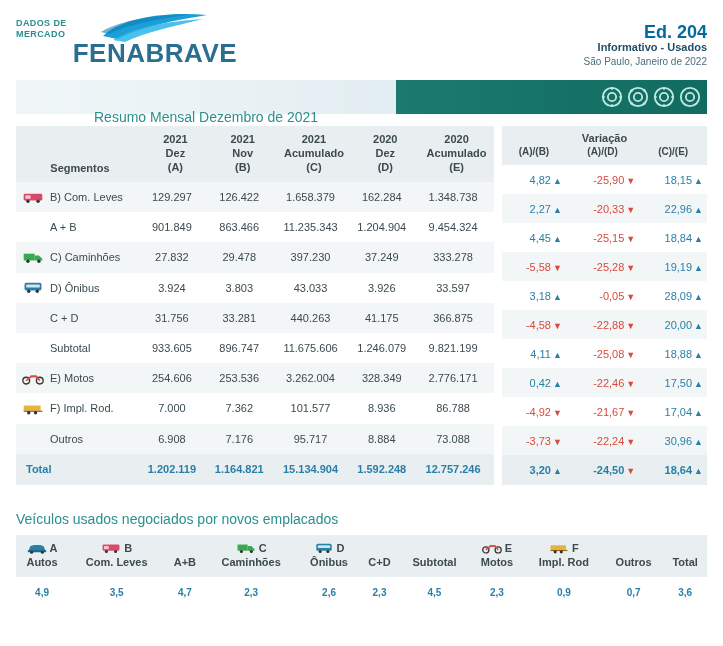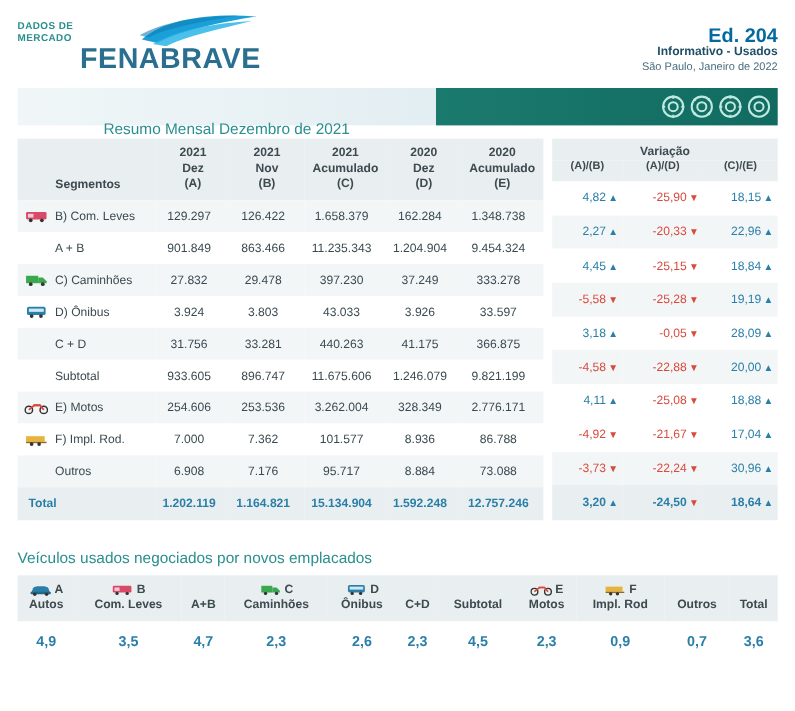--- a/index.html
+++ b/index.html
@@ -17,21 +17,21 @@
   .header {
     display: flex; align-items: flex-start; justify-content: space-between;
     padding: 12px 16px 4px 16px;
     height: 78px;
   }
   .logo-wrap { display:flex; align-items:flex-start; }
   .logo-left {
     font-size: 9px; font-weight: bold; color: #2a8f8f; line-height: 11px;
     letter-spacing: .4px; padding-top: 6px; padding-right: 6px; text-align:left;
   }
-  .logo-right { display:flex; flex-direction:column; align-items:flex-end; }
+  .logo-right { display:flex; flex-direction:column; align-items:center; }
   .swoosh { width: 112px; height: 30px; display:block; }
   .brand-name {
     font-size: 26px; font-weight: bold; color: #2a6f8f; letter-spacing: .5px;
     line-height: 26px; margin-top: -2px;
   }
   .header-right { text-align: right; padding-top: 12px; }
   .ed { font-size: 18px; font-weight: bold; color: #0369a1; line-height: 16px; }
   .info { font-size: 11px; font-weight: bold; color: #1f4e66; line-height: 15px; }
   .place { font-size: 10px; color: #4a6e7e; line-height: 14px; }
 
@@ -108,21 +108,21 @@
   .subtitle {
     margin: 26px 16px 8px 16px; font-size: 14px; color: #2a8f8f;
   }
   .tbl-bottom { border-collapse: collapse; margin: 0 16px; width: 691px; }
   .tbl-bottom thead th {
     background: #e9eef0; font-size: 11px; font-weight: bold; color: #3d4a4f;
     text-align: center; padding: 6px 2px 8px 2px; line-height: 14px;
   }
   .tbl-bottom thead th .icline { display:flex; align-items:center; justify-content:center; gap:3px; }
   .tbl-bottom tbody td {
-    font-size: 13px; font-weight: bold; color: #2a7fa8; text-align: center;
+    font-size: 10px; font-weight: bold; color: #2a7fa8; text-align: center;
     padding: 10px 2px; background: #ffffff;
   }
   svg { display:block; }
 </style>
 </head>
 <body>
 
 <div class="header">
   <div class="logo-wrap">
     <div class="logo-left">
@@ -421,20 +421,25 @@
       <tr class="row-alt">
         <td class="var v-dn"><span>-4,58</span><span class="arrow arrow-dn">▼</span></td>
         <td class="var v-dn"><span>-22,88</span><span class="arrow arrow-dn">▼</span></td>
         <td class="var v-up"><span>20,00</span><span class="arrow arrow-up">▲</span></td>
       </tr>
       <tr class="row-white">
         <td class="var v-up"><span>4,11</span><span class="arrow arrow-up">▲</span></td>
         <td class="var v-dn"><span>-25,08</span><span class="arrow arrow-dn">▼</span></td>
         <td class="var v-up"><span>18,88</span><span class="arrow arrow-up">▲</span></td>
       </tr>
+      <tr class="row-alt">
+        <td class="var v-up"><span>0,42</span><span class="arrow arrow-up">▲</span></td>
+        <td class="var v-dn"><span>-22,46</span><span class="arrow arrow-dn">▼</span></td>
+        <td class="var v-up"><span>17,50</span><span class="arrow arrow-up">▲</span></td>
+      </tr>
       <tr class="row-white">
         <td class="var v-dn"><span>-4,92</span><span class="arrow arrow-dn">▼</span></td>
         <td class="var v-dn"><span>-21,67</span><span class="arrow arrow-dn">▼</span></td>
         <td class="var v-up"><span>17,04</span><span class="arrow arrow-up">▲</span></td>
       </tr>
       <tr class="row-alt">
         <td class="var v-dn"><span>-3,73</span><span class="arrow arrow-dn">▼</span></td>
         <td class="var v-dn"><span>-22,24</span><span class="arrow arrow-dn">▼</span></td>
         <td class="var v-up"><span>30,96</span><span class="arrow arrow-up">▲</span></td>
       </tr>

